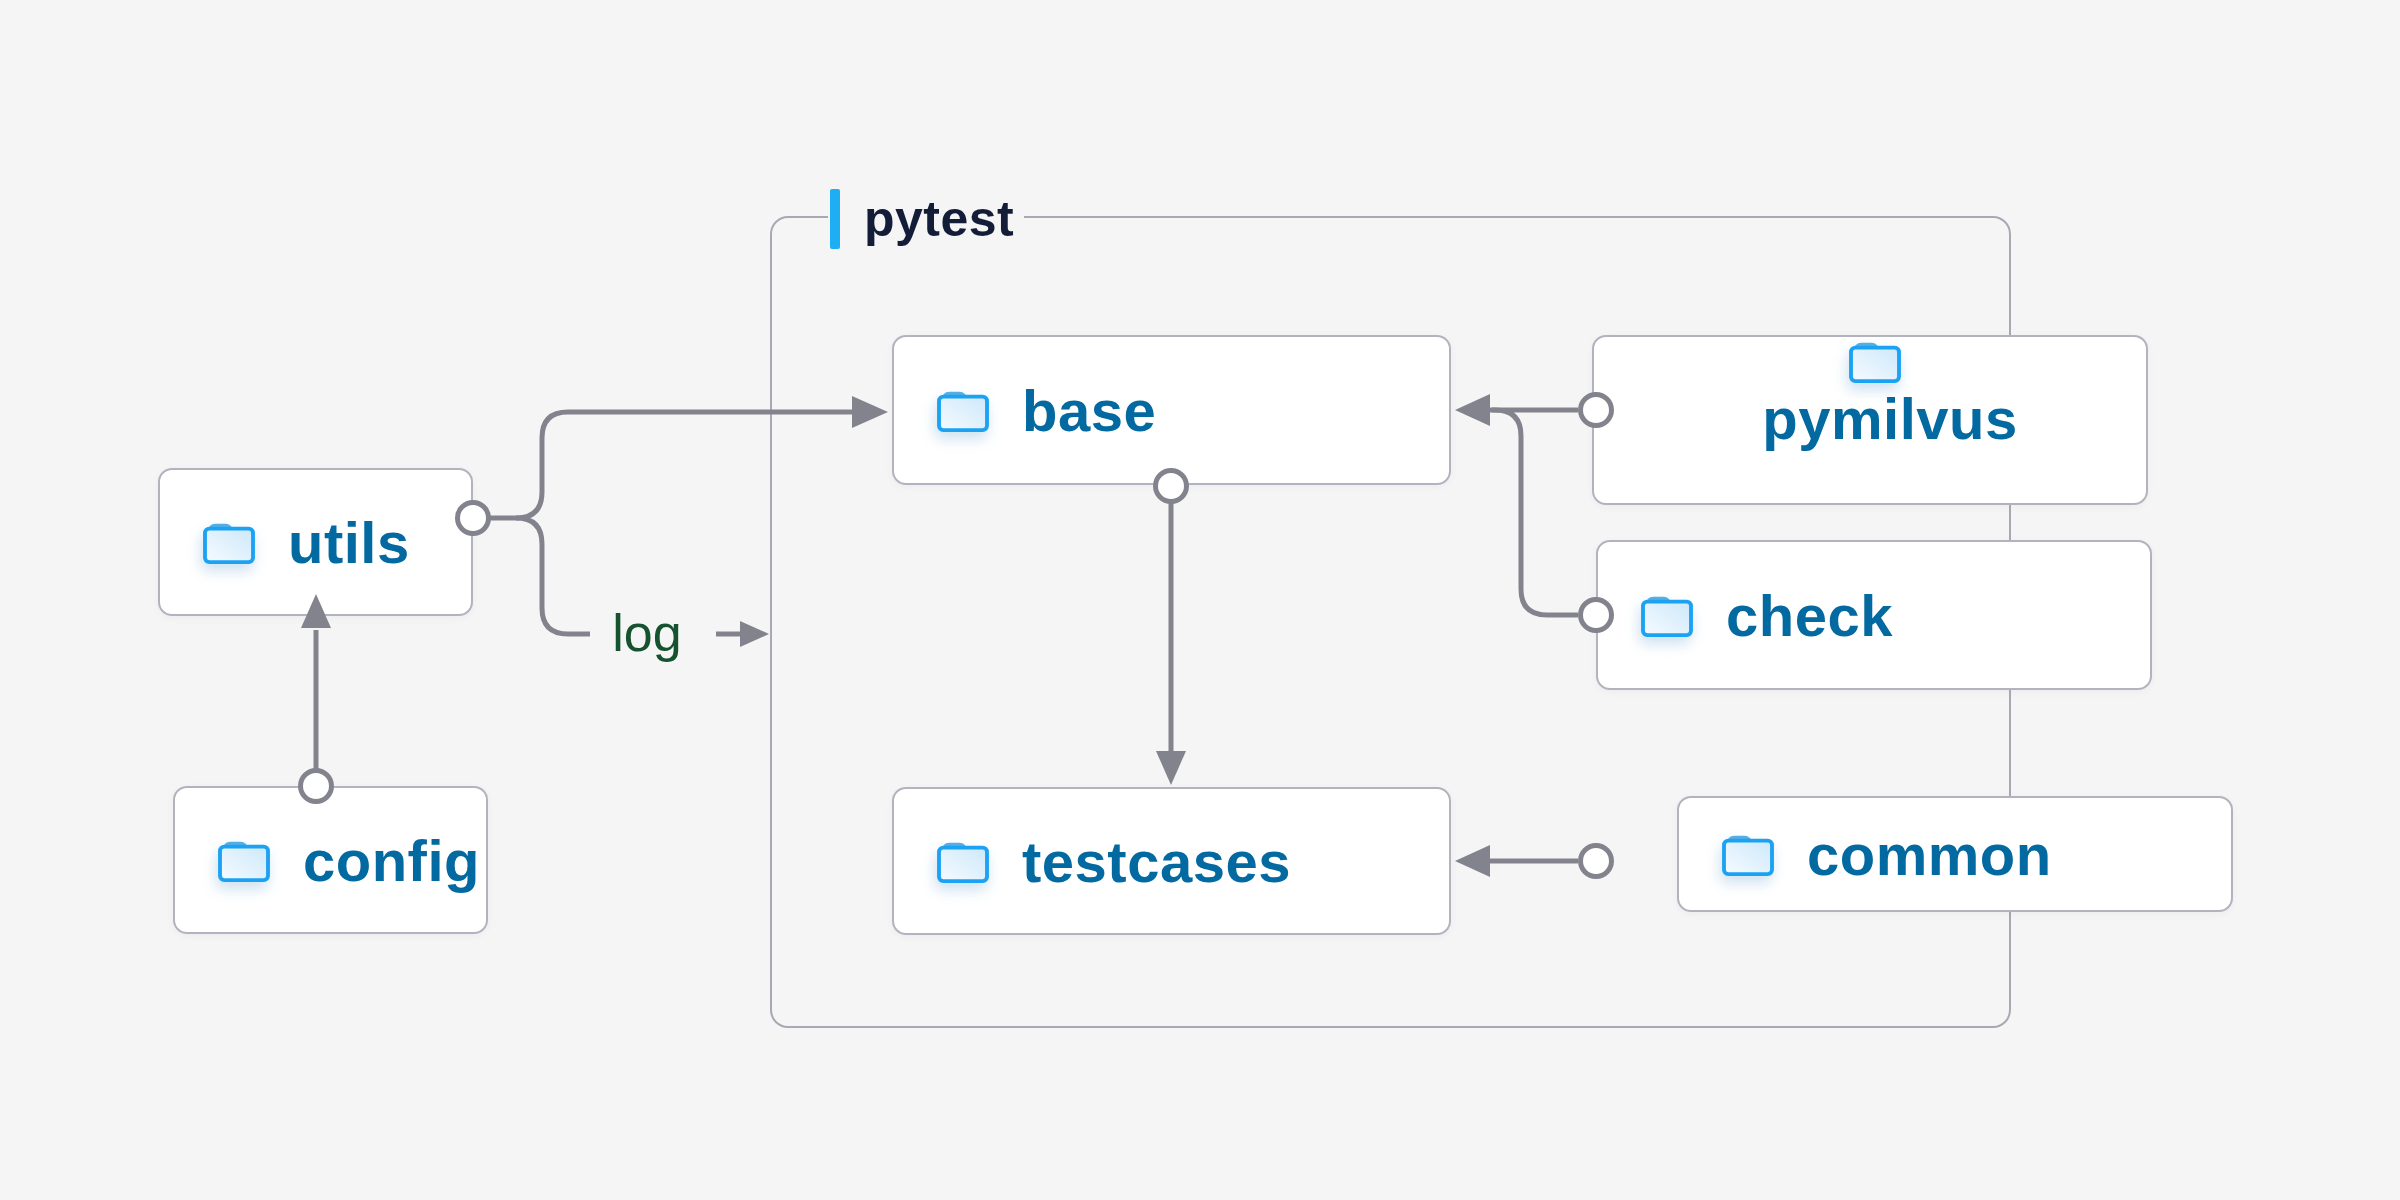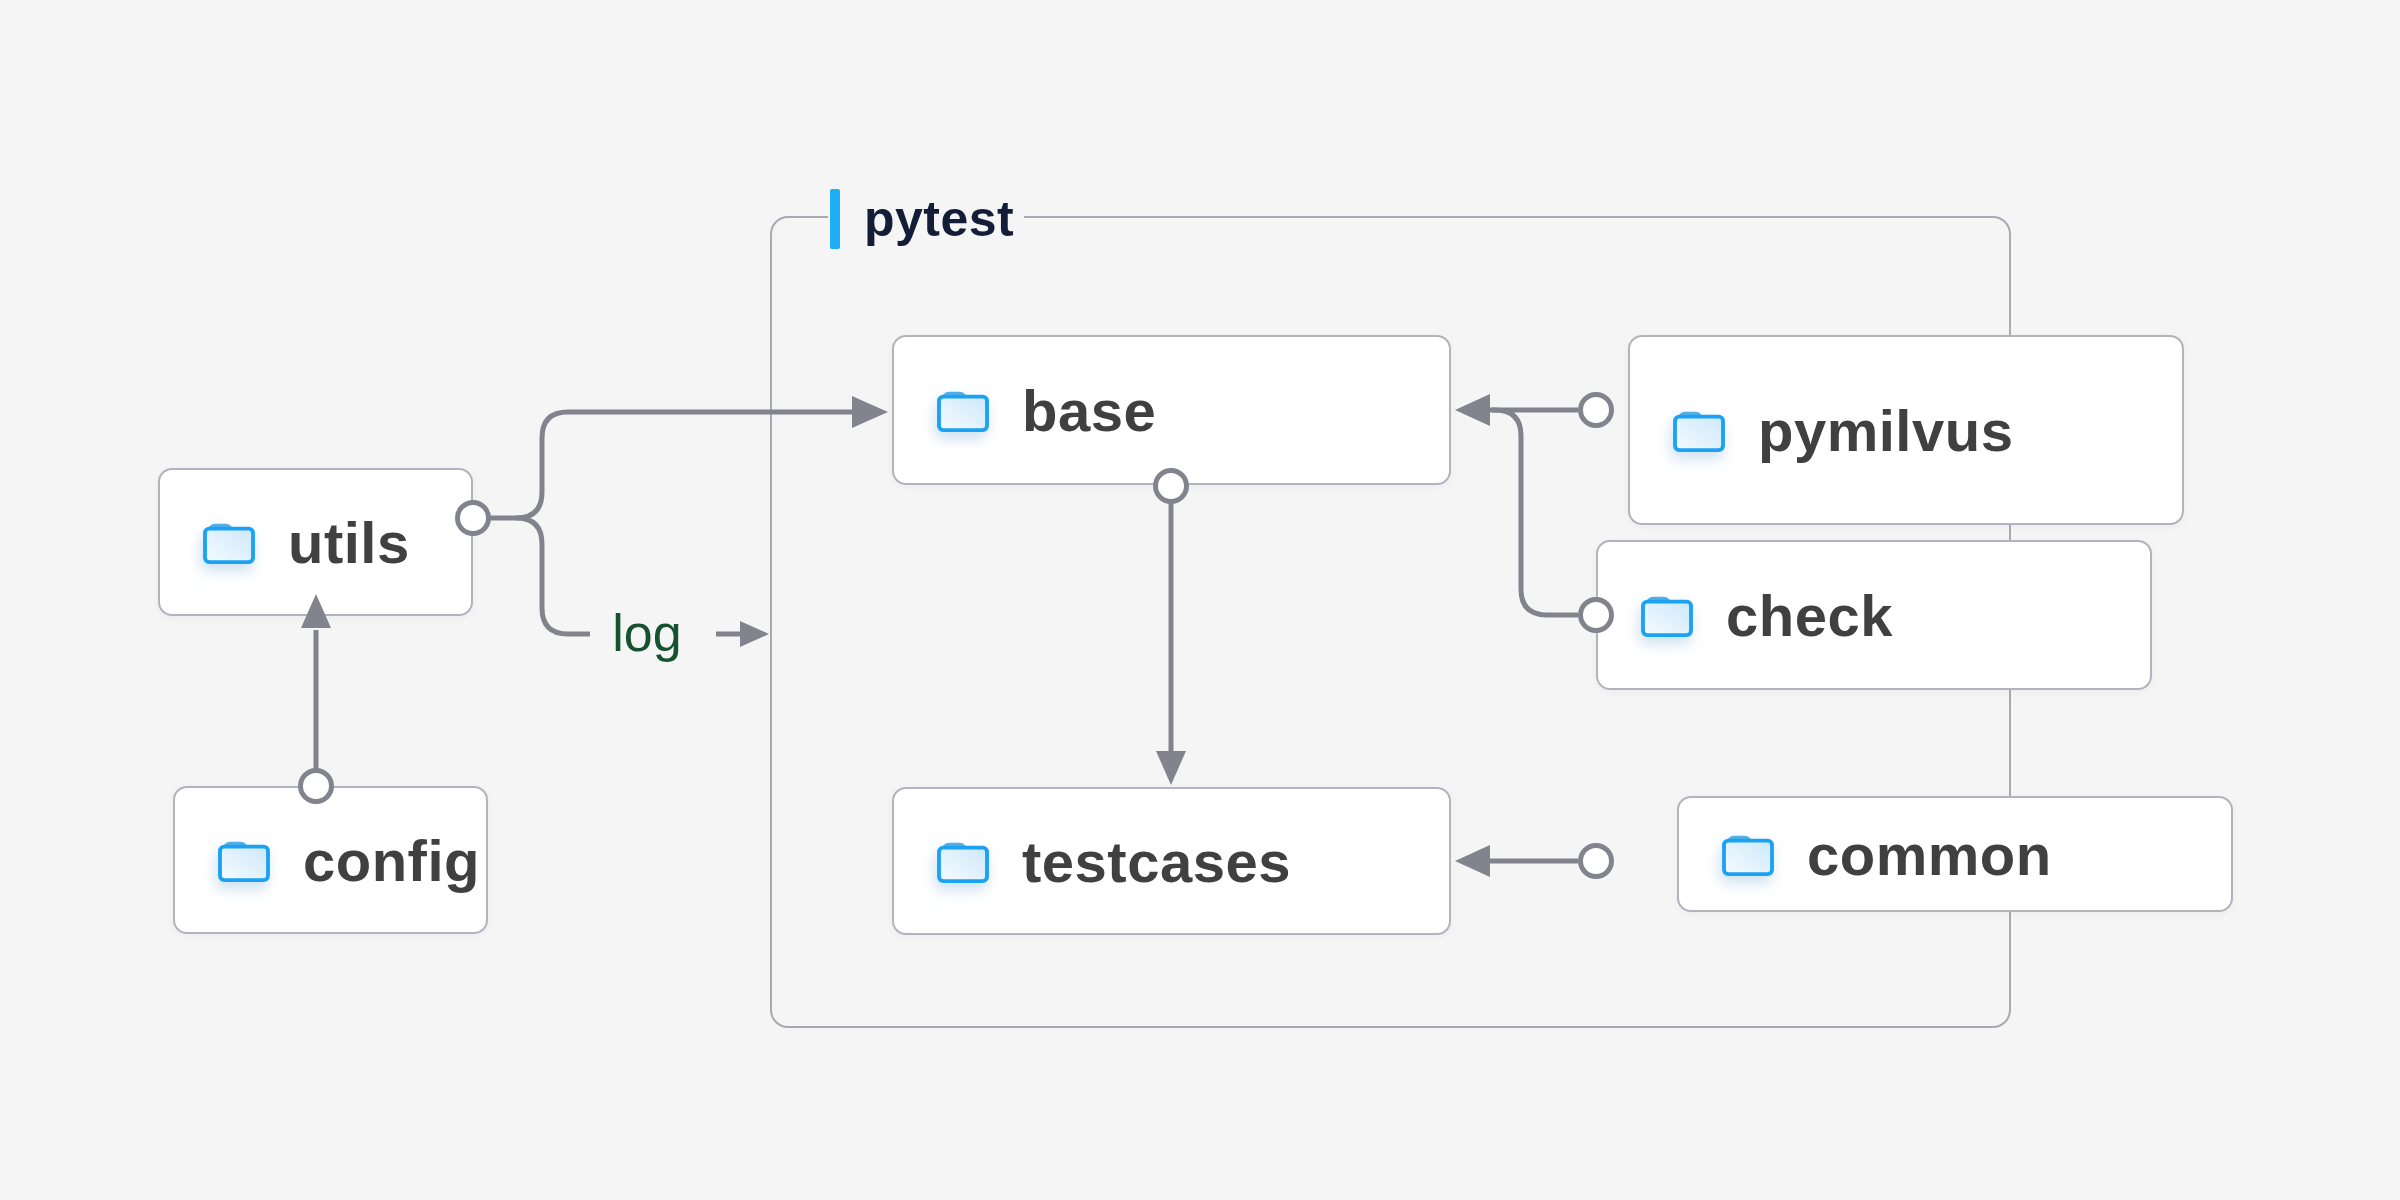--- a/index.html
+++ b/index.html
@@ -60,30 +60,30 @@
   }
   .node .folder {
     width: 58px; height: 48px;
     flex: 0 0 auto;
     margin-right: 30px;
     filter: drop-shadow(-2px 7px 7px rgba(30, 120, 190, 0.22));
   }
   .node-label {
     font-size: 58px;
     font-weight: 700;
-    color: #404040;
+    color: #0369a1;
     letter-spacing: 0.5px;
     white-space: nowrap;
   }
 
   .node-utils     { left: 158px;  top: 468px; width: 315px; height: 148px; }
   .node-config    { left: 158px;  top: 786px; width: 315px; height: 148px; margin-left: 15px; }
   .node-base      { left: 892px;  top: 335px; width: 559px; height: 150px; }
   .node-testcases { left: 892px;  top: 787px; width: 559px; height: 148px; }
-  .node-pymilvus  { left: 1628px; top: 335px; width: 556px; height: 190px; }
+  .node-pymilvus  { left: 1592px; top: 335px; width: 556px; height: 170px; flex-direction: column; }
   .node-check     { left: 1596px; top: 540px; width: 556px; height: 150px; }
   .node-common    { left: 1677px; top: 787px; width: 556px; height: 116px; margin-top: 9px; }
 
   
   .edge-layer {
     position: absolute;
     left: 0; top: 0;
     width: 2400px; height: 1200px;
     pointer-events: none;
   }

